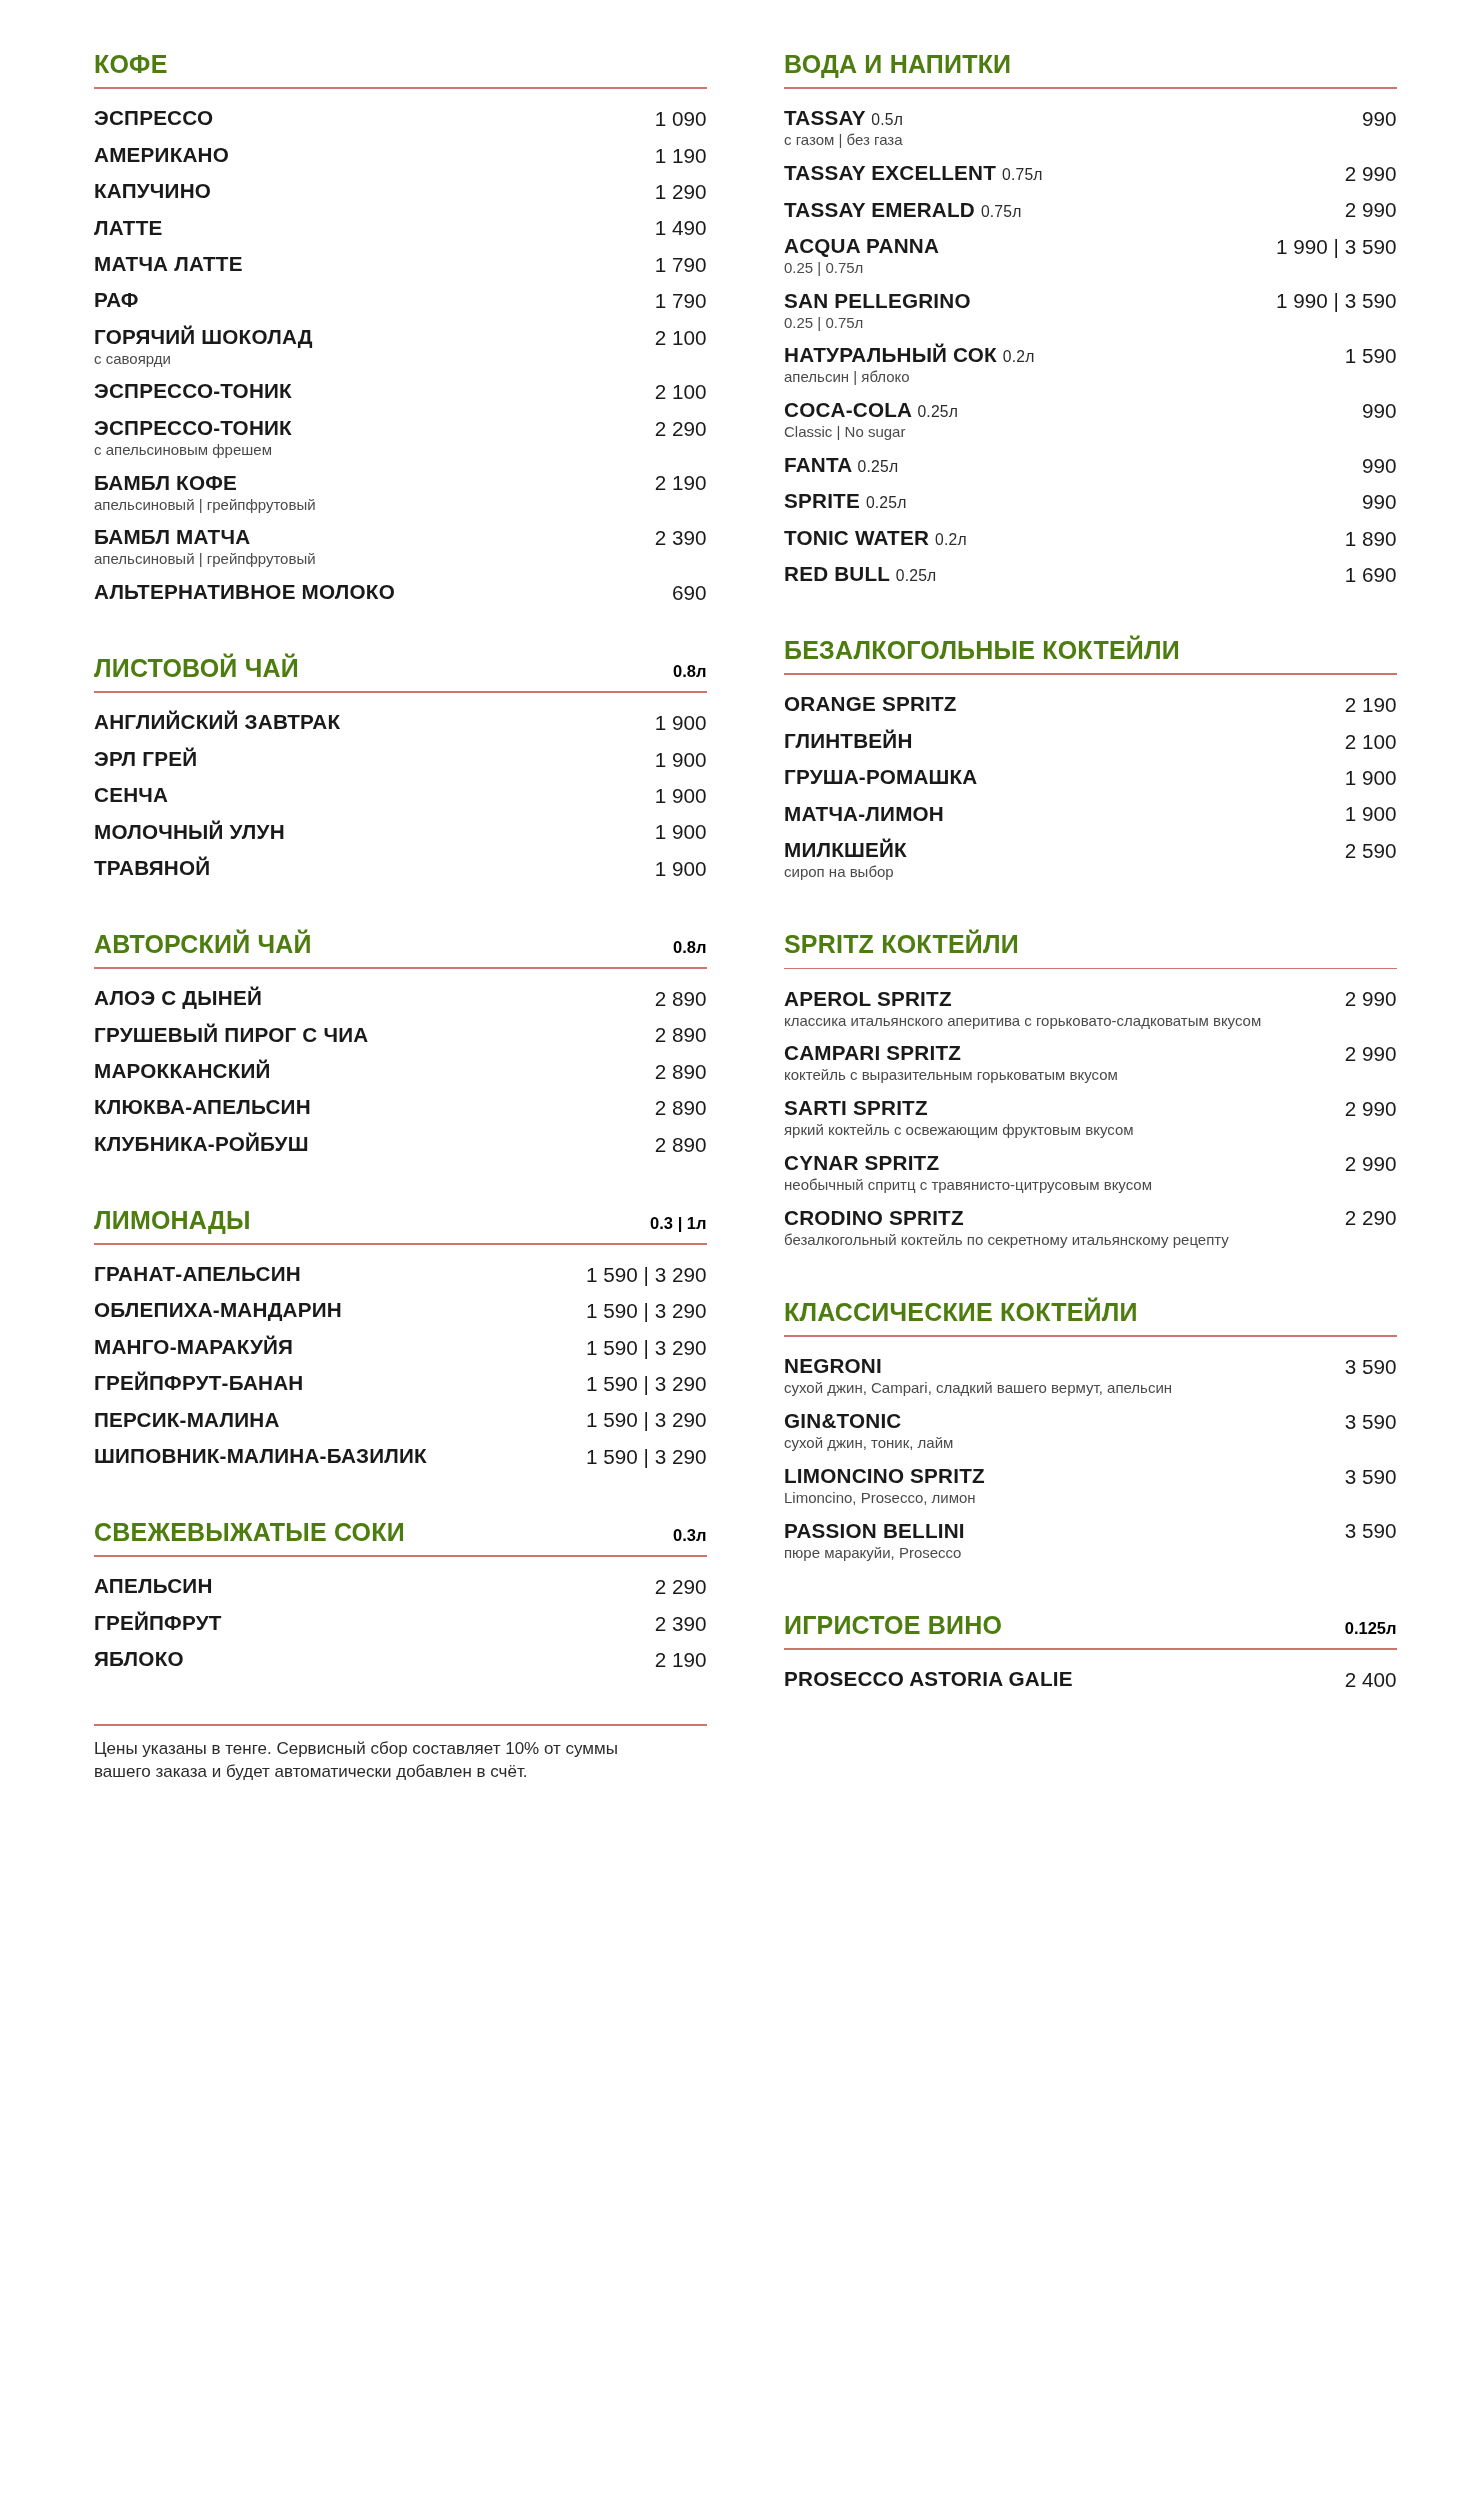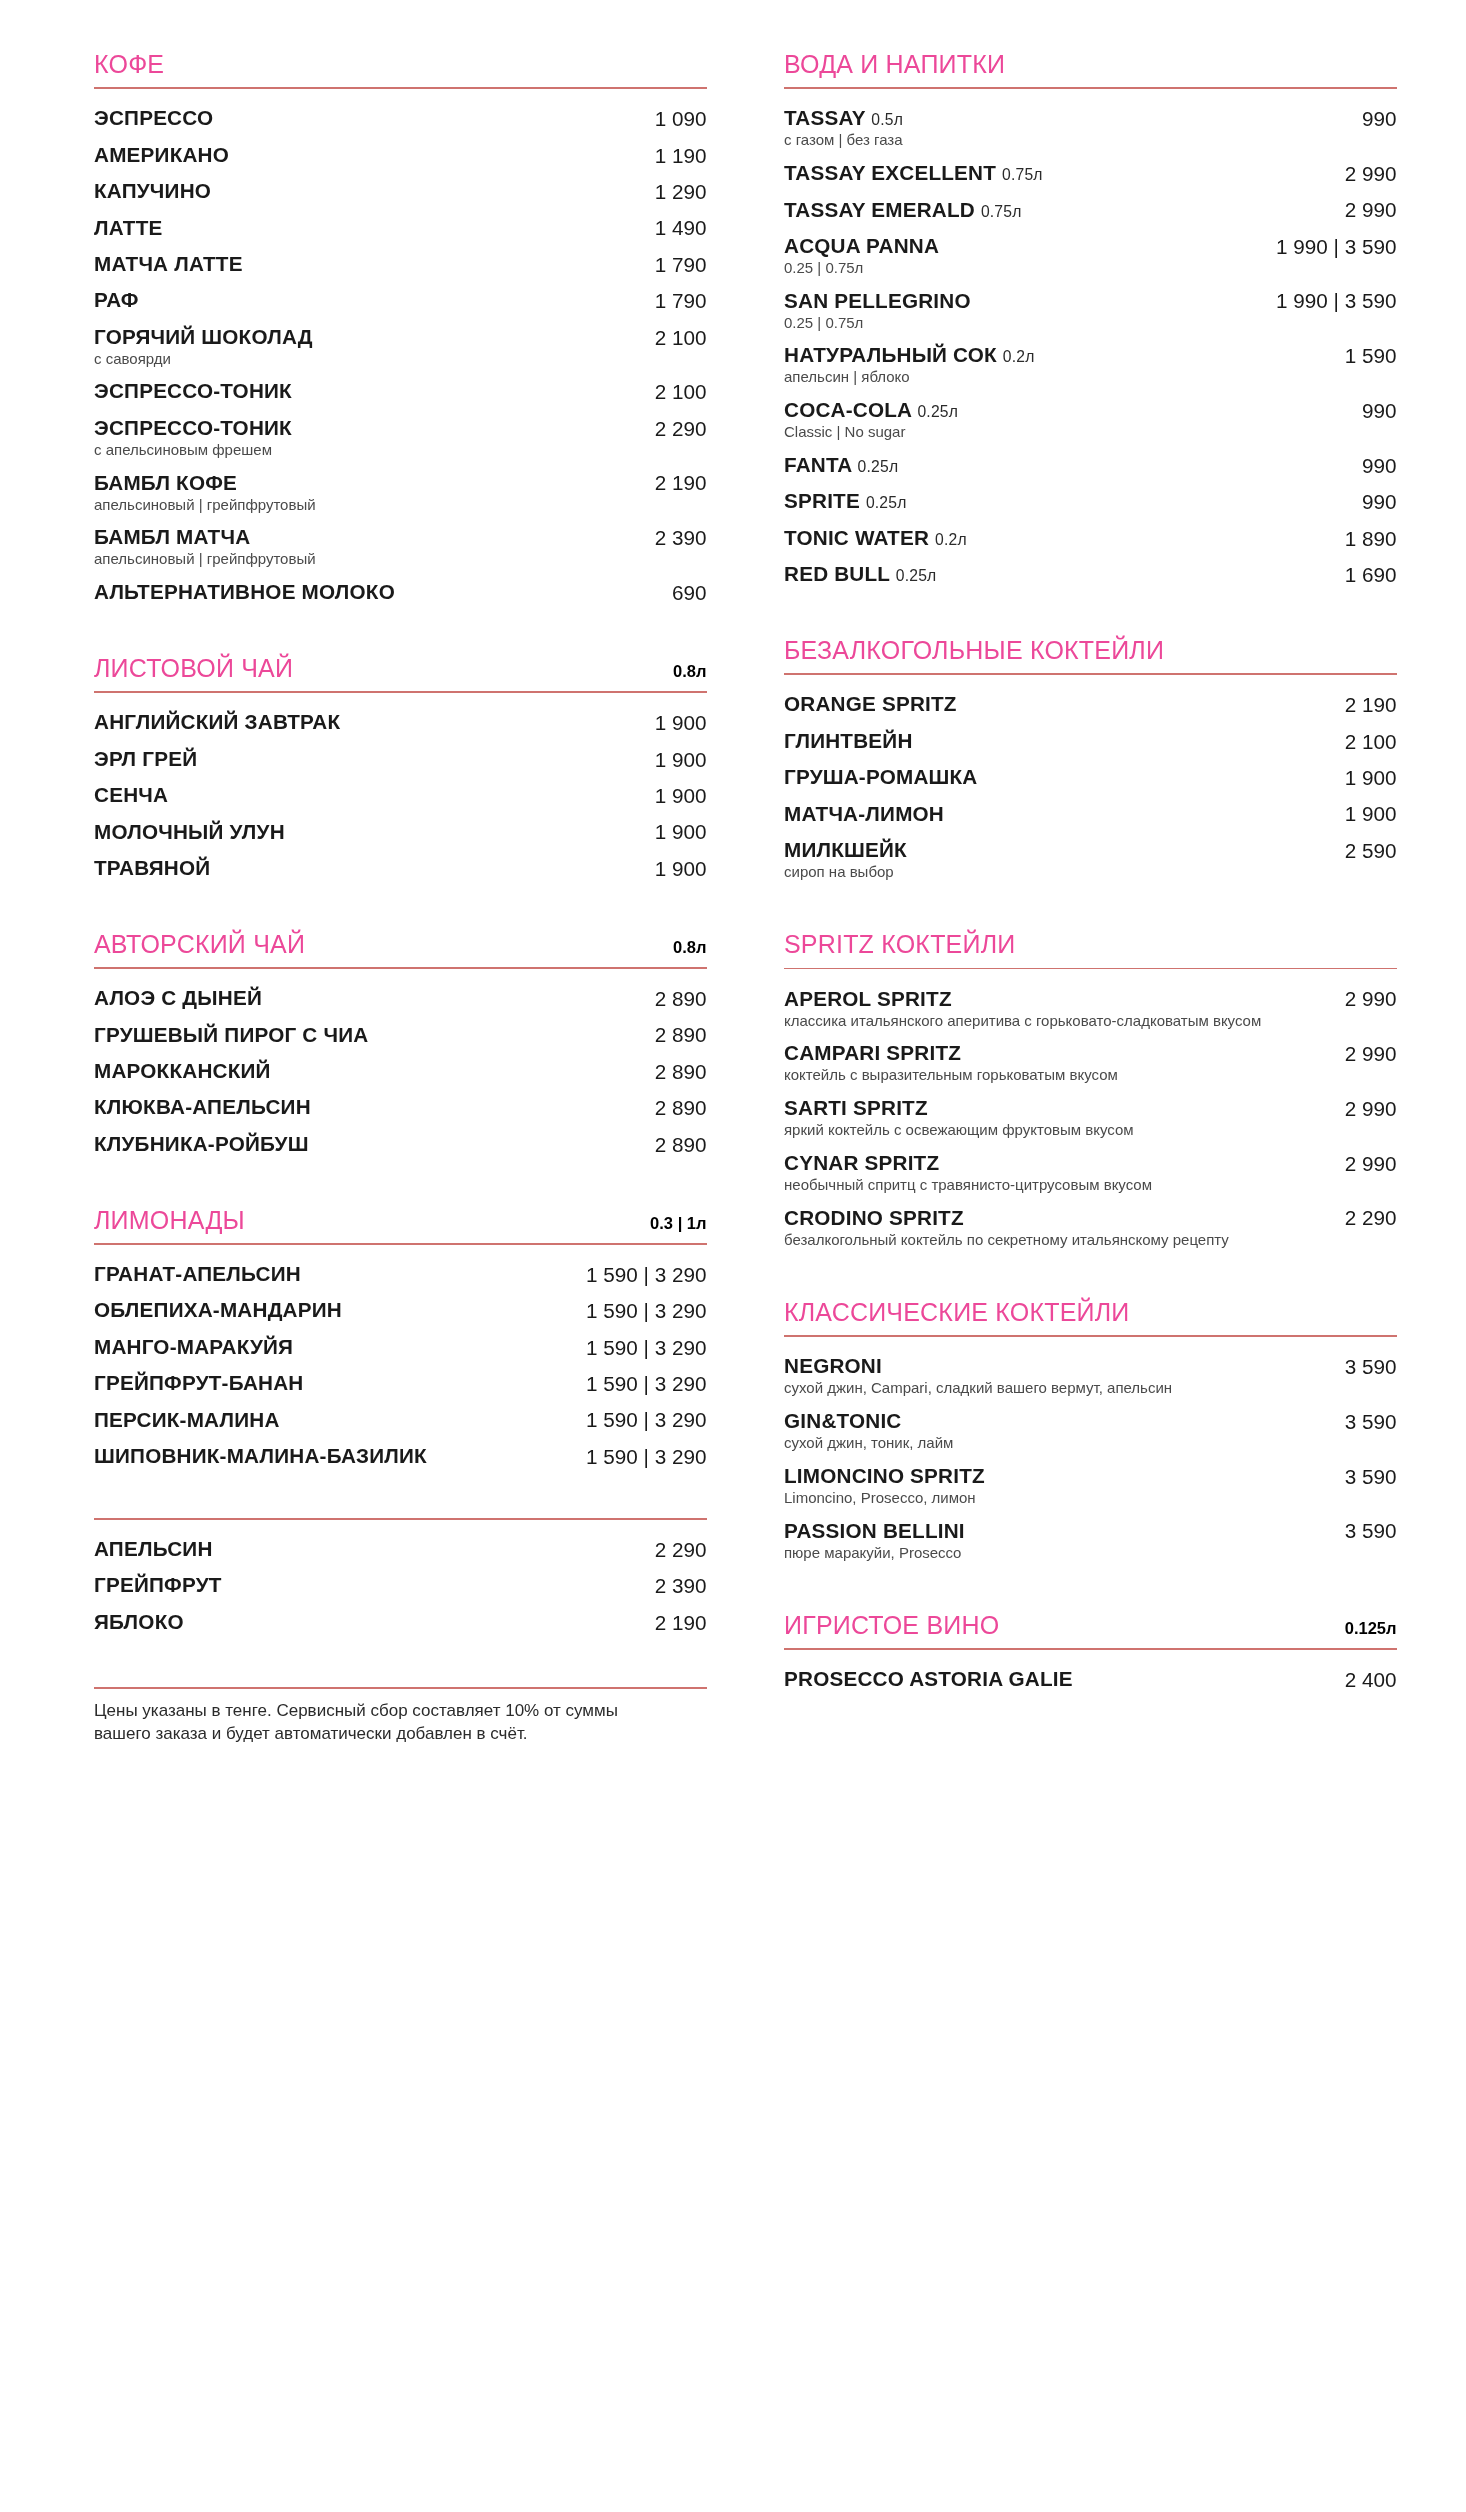--- a/index.html
+++ b/index.html
@@ -32,23 +32,23 @@
 
   .section { margin-bottom: 8.3px; }
 
   .section-head {
     display: flex;
     align-items: baseline;
     justify-content: space-between;
     margin-bottom: 8.3px;
   }
   .section-title {
-    color: #ec4899;
+    color: #4d7c0f;
     font-size: 25px;
-    font-weight: normal;
+    font-weight: bold;
     letter-spacing: 0.2px;
     text-transform: uppercase;
   }
   .section-note {
     color: #000000;
     font-size: 16.5px;
     font-weight: bold;
     white-space: nowrap;
   }
 
@@ -323,20 +323,24 @@
             <div class="item">
               <div class="item-main">
                 <div class="item-name"><span>ШИПОВНИК-МАЛИНА-БАЗИЛИК</span></div>
               </div>
               <div class="item-price">1 590 | 3 290</div>
             </div>
           </div>
           <div class="spacer-lg"></div>
         </div>
         <div class="section">
+          <div class="section-head">
+            <div class="section-title">СВЕЖЕВЫЖАТЫЕ СОКИ</div>
+            <div class="section-note">0.3л</div>
+          </div>
           <div class="rule"></div>
           <div>
             <div class="item">
               <div class="item-main">
                 <div class="item-name"><span>АПЕЛЬСИН</span></div>
               </div>
               <div class="item-price">2 290</div>
             </div>
             <div class="item">
               <div class="item-main">

